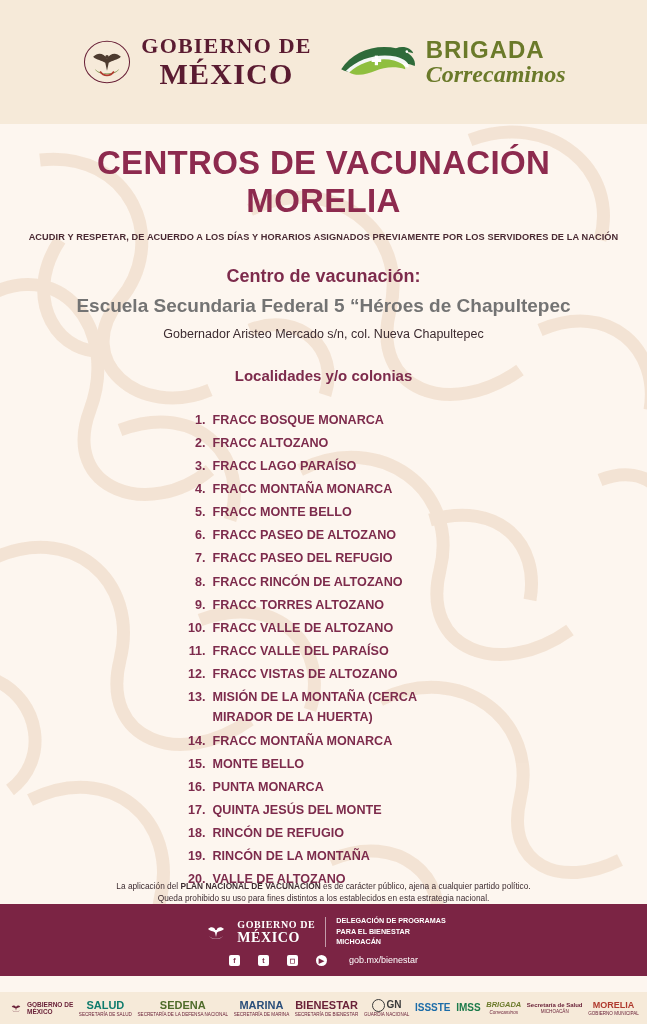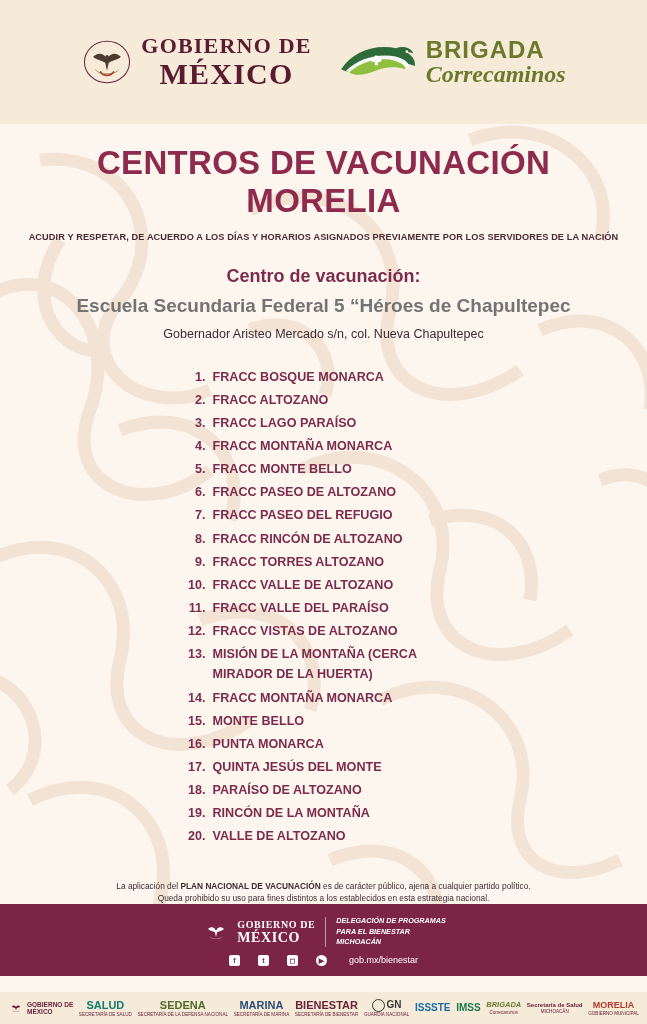--- a/index.html
+++ b/index.html
@@ -199,21 +199,21 @@
     font-family: "Liberation Serif", serif; font-weight: bold;
   }
   .footer-gob .f1 { font-size: 10px; letter-spacing: 0.6px; }
   .footer-gob .f2 { font-size: 14px; letter-spacing: 0.6px; margin-top: 1px;}
   .footer-div {
     width: 1px; height: 30px; background: rgba(255,255,255,.55); margin: 0 10px;
   }
   .footer-deleg {
     color: #fff; font-size: 7.2px; line-height: 1.45; text-align: left;
   }
-  .footer-deleg .bold { font-weight: bold; font-style: italic; }
+  .footer-deleg .bold { font-weight: bold; }
   .social-row {
     display: flex;
     align-items: center;
     justify-content: center;
     gap: 18px;
     margin-top: 7px;
   }
   .soc {
     width: 11px; height: 11px; border-radius: 2px;
     background: #fff; color: #7b2444;
@@ -325,20 +325,21 @@
       <span>CENTROS DE VACUNACIÓN</span>
       <span class="l2">MORELIA</span>
     </h1>
 
     <div class="subtitle">ACUDIR Y RESPETAR, DE ACUERDO A LOS DÍAS Y HORARIOS ASIGNADOS PREVIAMENTE POR LOS SERVIDORES  DE LA NACIÓN</div>
 
     <div class="center-label">Centro de vacunación:</div>
     <div class="center-name">Escuela Secundaria Federal 5 “Héroes de Chapultepec</div>
     <div class="center-address">Gobernador Aristeo Mercado s/n, col. Nueva Chapultepec</div>
 
+    <div class="localidades">Localidades y/o colonias</div>
 
     <div class="list">
       <div class="list-item">
           <span class="li-num">1.</span>
           <span class="li-text">FRACC BOSQUE MONARCA</span>
         </div>
       <div class="list-item">
           <span class="li-num">2.</span>
           <span class="li-text">FRACC ALTOZANO</span>
         </div>
@@ -398,21 +399,21 @@
       <div class="list-item">
           <span class="li-num">16.</span>
           <span class="li-text">PUNTA MONARCA</span>
         </div>
       <div class="list-item">
           <span class="li-num">17.</span>
           <span class="li-text">QUINTA JESÚS DEL MONTE</span>
         </div>
       <div class="list-item">
           <span class="li-num">18.</span>
-          <span class="li-text">PARAÍSO DE ALTOZANO</span>
+          <span class="li-text">RINCÓN DE REFUGIO</span>
         </div>
       <div class="list-item">
           <span class="li-num">19.</span>
           <span class="li-text">RINCÓN DE LA MONTAÑA</span>
         </div>
       <div class="list-item">
           <span class="li-num">20.</span>
           <span class="li-text">VALLE DE ALTOZANO</span>
         </div>
     </div>

